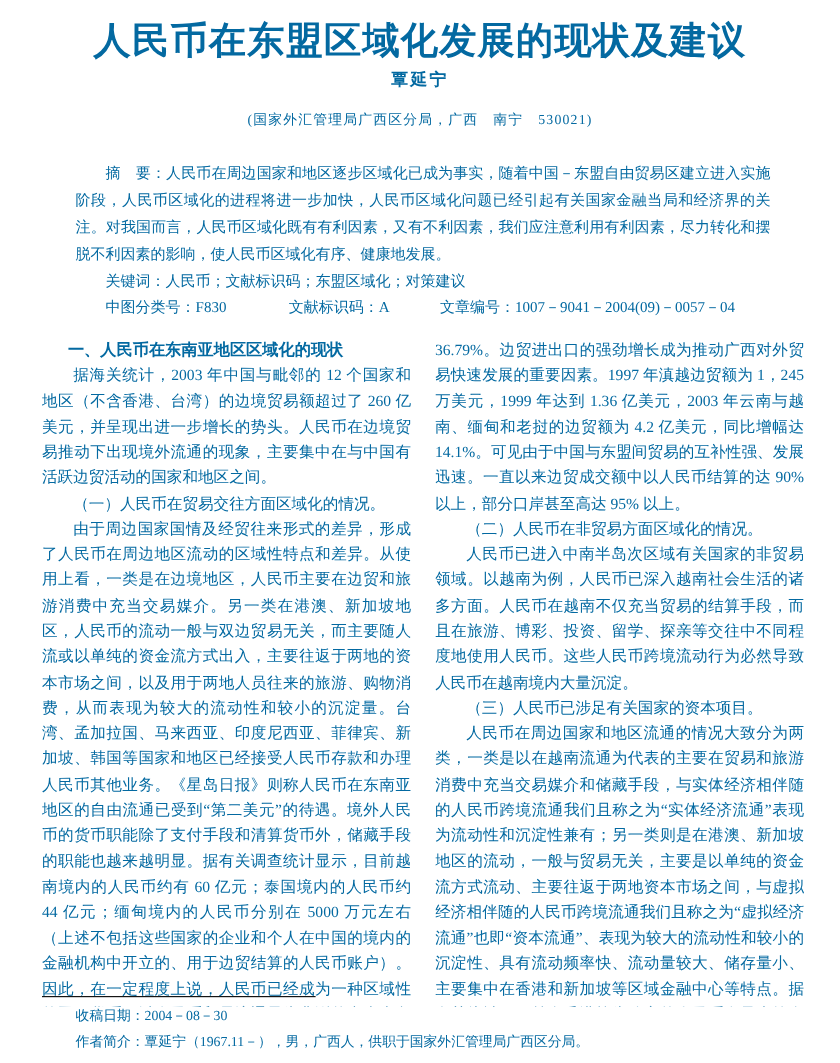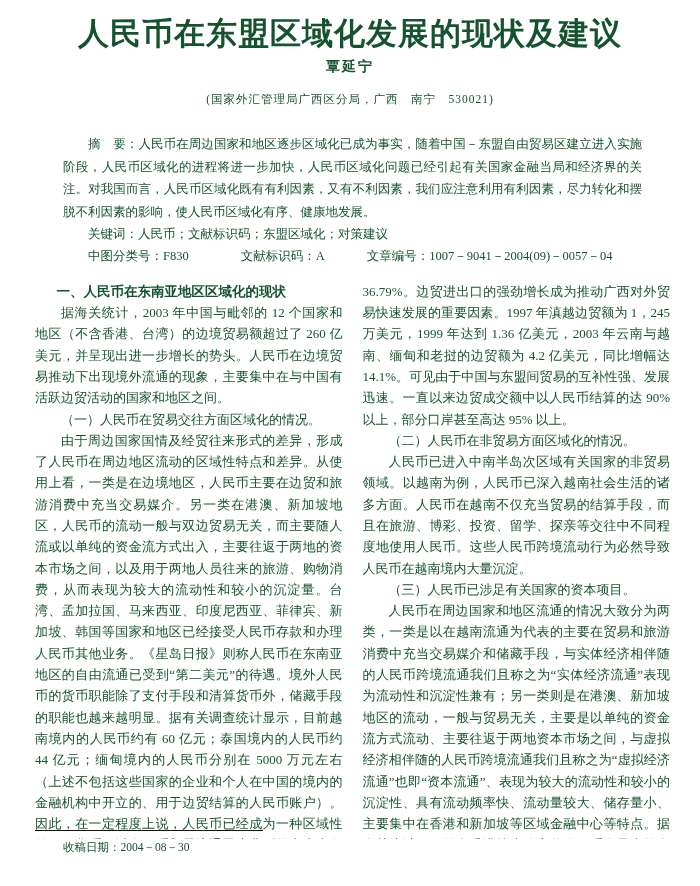--- a/index.html
+++ b/index.html
@@ -3,21 +3,21 @@
 <meta charset="utf-8">
 <style>
   * { margin: 0; padding: 0; box-sizing: border-box; }
   html, body { background: #e8e8e8; }
   .page {
     position: relative;
     width: 700px;
     height: 886px;
     margin: 0 auto;
     background: #ffffff;
-    color: #14532d;
+    color: #0369a1;
     font-family: "Liberation Serif", "DejaVu Serif", serif;
     overflow: hidden;
   }
   
   .paper-title {
     padding-top: 14px;
     text-align: center;
     font-size: 31px;
     font-weight: bold;
     letter-spacing: 1px;
@@ -122,15 +122,16 @@
       <p class="sub-heading">（二）人民币在非贸易方面区域化的情况。</p>
       <p class="para">人民币已进入中南半岛次区域有关国家的非贸易领域。以越南为例，人民币已深入越南社会生活的诸多方面。人民币在越南不仅充当贸易的结算手段，而且在旅游、博彩、投资、留学、探亲等交往中不同程度地使用人民币。这些人民币跨境流动行为必然导致人民币在越南境内大量沉淀。</p>
       <p class="sub-heading">（三）人民币已涉足有关国家的资本项目。</p>
       <p class="para">人民币在周边国家和地区流通的情况大致分为两类，一类是以在越南流通为代表的主要在贸易和旅游消费中充当交易媒介和储藏手段，与实体经济相伴随的人民币跨境流通我们且称之为“实体经济流通”表现为流动性和沉淀性兼有；另一类则是在港澳、新加坡地区的流动，一般与贸易无关，主要是以单纯的资金流方式流动、主要往返于两地资本市场之间，与虚拟经济相伴随的人民币跨境流通我们且称之为“虚拟经济流通”也即“资本流通”、表现为较大的流动性和较小的沉淀性、具有流动频率快、流动量较大、储存量小、主要集中在香港和新加坡等区域金融中心等特点。据有关统计，目前在香港较为稳定的人民币存量大约在 500－600 亿元之间，不稳定的流量也有 600 亿元左右。瑞银华宝公司的测算业表明，到 2005 年香港市场上的人民币规模将达到 1570 亿元。由于香港、新加坡对人民币的流</p>
     </div>
   </div>
 
   <div class="footer">
     <div class="footer-rule"></div>
     <div class="footer-line"><span class="label-b">收稿日期：</span><span>2004－08－30</span></div>
+    <div class="footer-line"><span class="label-b">作者简介：</span><span>覃延宁（1967.11－），男，广西人，供职于国家外汇管理局广西区分局。</span></div>
   </div>
 
 </div>
 
 </body></html>

